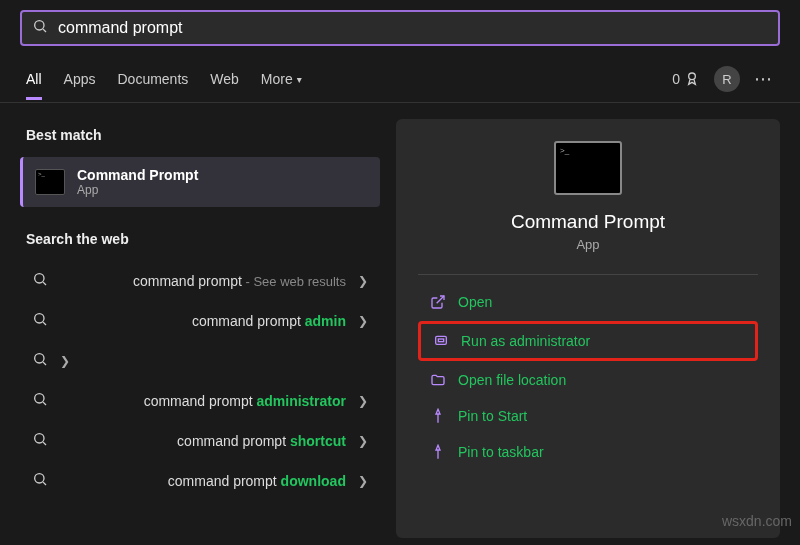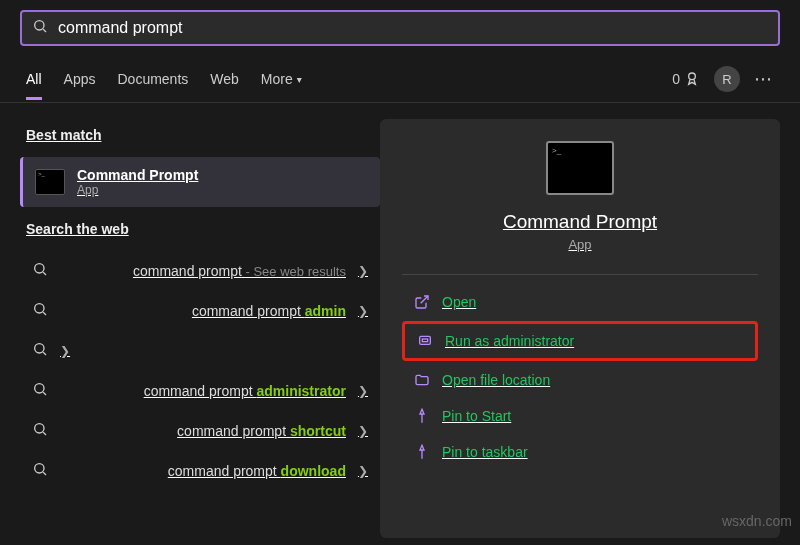--- a/index.html
+++ b/index.html
@@ -11,35 +11,35 @@
   .search-bar input::placeholder { color: #888; }
 
   .tabs-row { display: flex; align-items: center; padding: 10px 26px 0 26px; gap: 22px; border-bottom: 1px solid #333; }
   .tab { color: #ccc; font-size: 14px; padding-bottom: 10px; cursor: pointer; display: flex; align-items: center; gap: 4px; }
   .tab.active { color: #fff; border-bottom: 3px solid #b98aff; margin-bottom: -2px; }
   .spacer { flex: 1; }
   .right-icons { display: flex; align-items: center; gap: 14px; color: #ccc; font-size: 14px; padding-bottom: 10px; }
   .avatar { width: 26px; height: 26px; border-radius: 50%; background: #444; display: flex; align-items: center; justify-content: center; font-size: 13px; }
   .dots { font-size: 18px; letter-spacing: 2px; }
 
-  .content { display: flex; padding: 16px 20px 0 20px; height: calc(100% - 110px); text-decoration: underline; }
+  .content { display: flex; padding: 16px 20px 0 20px; gap: 16px; height: calc(100% - 110px); }
   .left-col { width: 360px; display: flex; flex-direction: column; gap: 6px; overflow: hidden; }
   .right-col { flex: 1; background: #2b2b2b; border-radius: 6px; padding: 22px; display: flex; flex-direction: column; align-items: center; }
 
   .section-header { font-weight: 600; font-size: 14px; padding: 8px 6px; color: #eee; }
 
   .best-match { display: flex; align-items: center; gap: 12px; background: #33323a; border-left: 3px solid #b98aff; border-radius: 4px; padding: 10px 12px; cursor: pointer; }
   .app-thumb-small { width: 30px; height: 26px; background: #000; border: 1px solid #555; border-radius: 2px; position: relative; }
   .app-thumb-small::before { content: ">_"; position: absolute; top: 1px; left: 2px; font-size: 6px; color: #aaa; }
   .bm-title { font-size: 14px; font-weight: 600; }
   .bm-sub { font-size: 12px; color: #aaa; }
 
   .web-item { display: flex; align-items: center; gap: 12px; padding: 10px 12px; cursor: pointer; border-radius: 4px; text-align: right; }
   .web-item .txt { flex: 1; font-size: 14px; color: #ddd; }
-  .web-item .txt .bold { font-weight: 600; color: #84cc16; }
+  .web-item .txt .bold { font-weight: 600; color: #22c55e; }
   .web-item .sub { color: #888; font-size: 13px; }
   .chev { color: #aaa; font-size: 12px; }
 
   .preview-thumb { width: 68px; height: 54px; background: #000; border: 2px solid #888; border-radius: 3px; position: relative; margin-bottom: 16px; }
   .preview-thumb::before { content: ">_"; position: absolute; top: 3px; left: 4px; font-size: 8px; color: #aaa; }
   .preview-title { font-size: 19px; font-weight: 400; margin-bottom: 4px; }
   .preview-sub { font-size: 13px; color: #aaa; margin-bottom: 22px; }
   .divider { width: 100%; height: 1px; background: #444; margin-bottom: 10px; }
 
   .actions { width: 100%; display: flex; flex-direction: column; gap: 2px; }
@@ -91,21 +91,21 @@
   <div class="left-col">
     <div class="section-header">Best match</div>
     <div class="best-match">
       <div class="app-thumb-small"></div>
       <div>
         <div class="bm-title">Command Prompt</div>
         <div class="bm-sub">App</div>
       </div>
     </div>
 
-    <div class="section-header" style="">Search the web</div>
+    <div class="section-header" style="margin-top:10px;">Search the web</div>
 
     <div id="web-list">
         <div class="web-item">
           <span><svg viewBox="0 0 24 24" fill="none" stroke="#ccc" stroke-width="2">
               <circle cx="11" cy="11" r="7"></circle>
               <line x1="21" y1="21" x2="16.65" y2="16.65"></line>
             </svg></span>
           <span class="txt">command prompt<span class="sub"> - See web results</span></span>
           <span class="chev">❯</span>
         </div>

